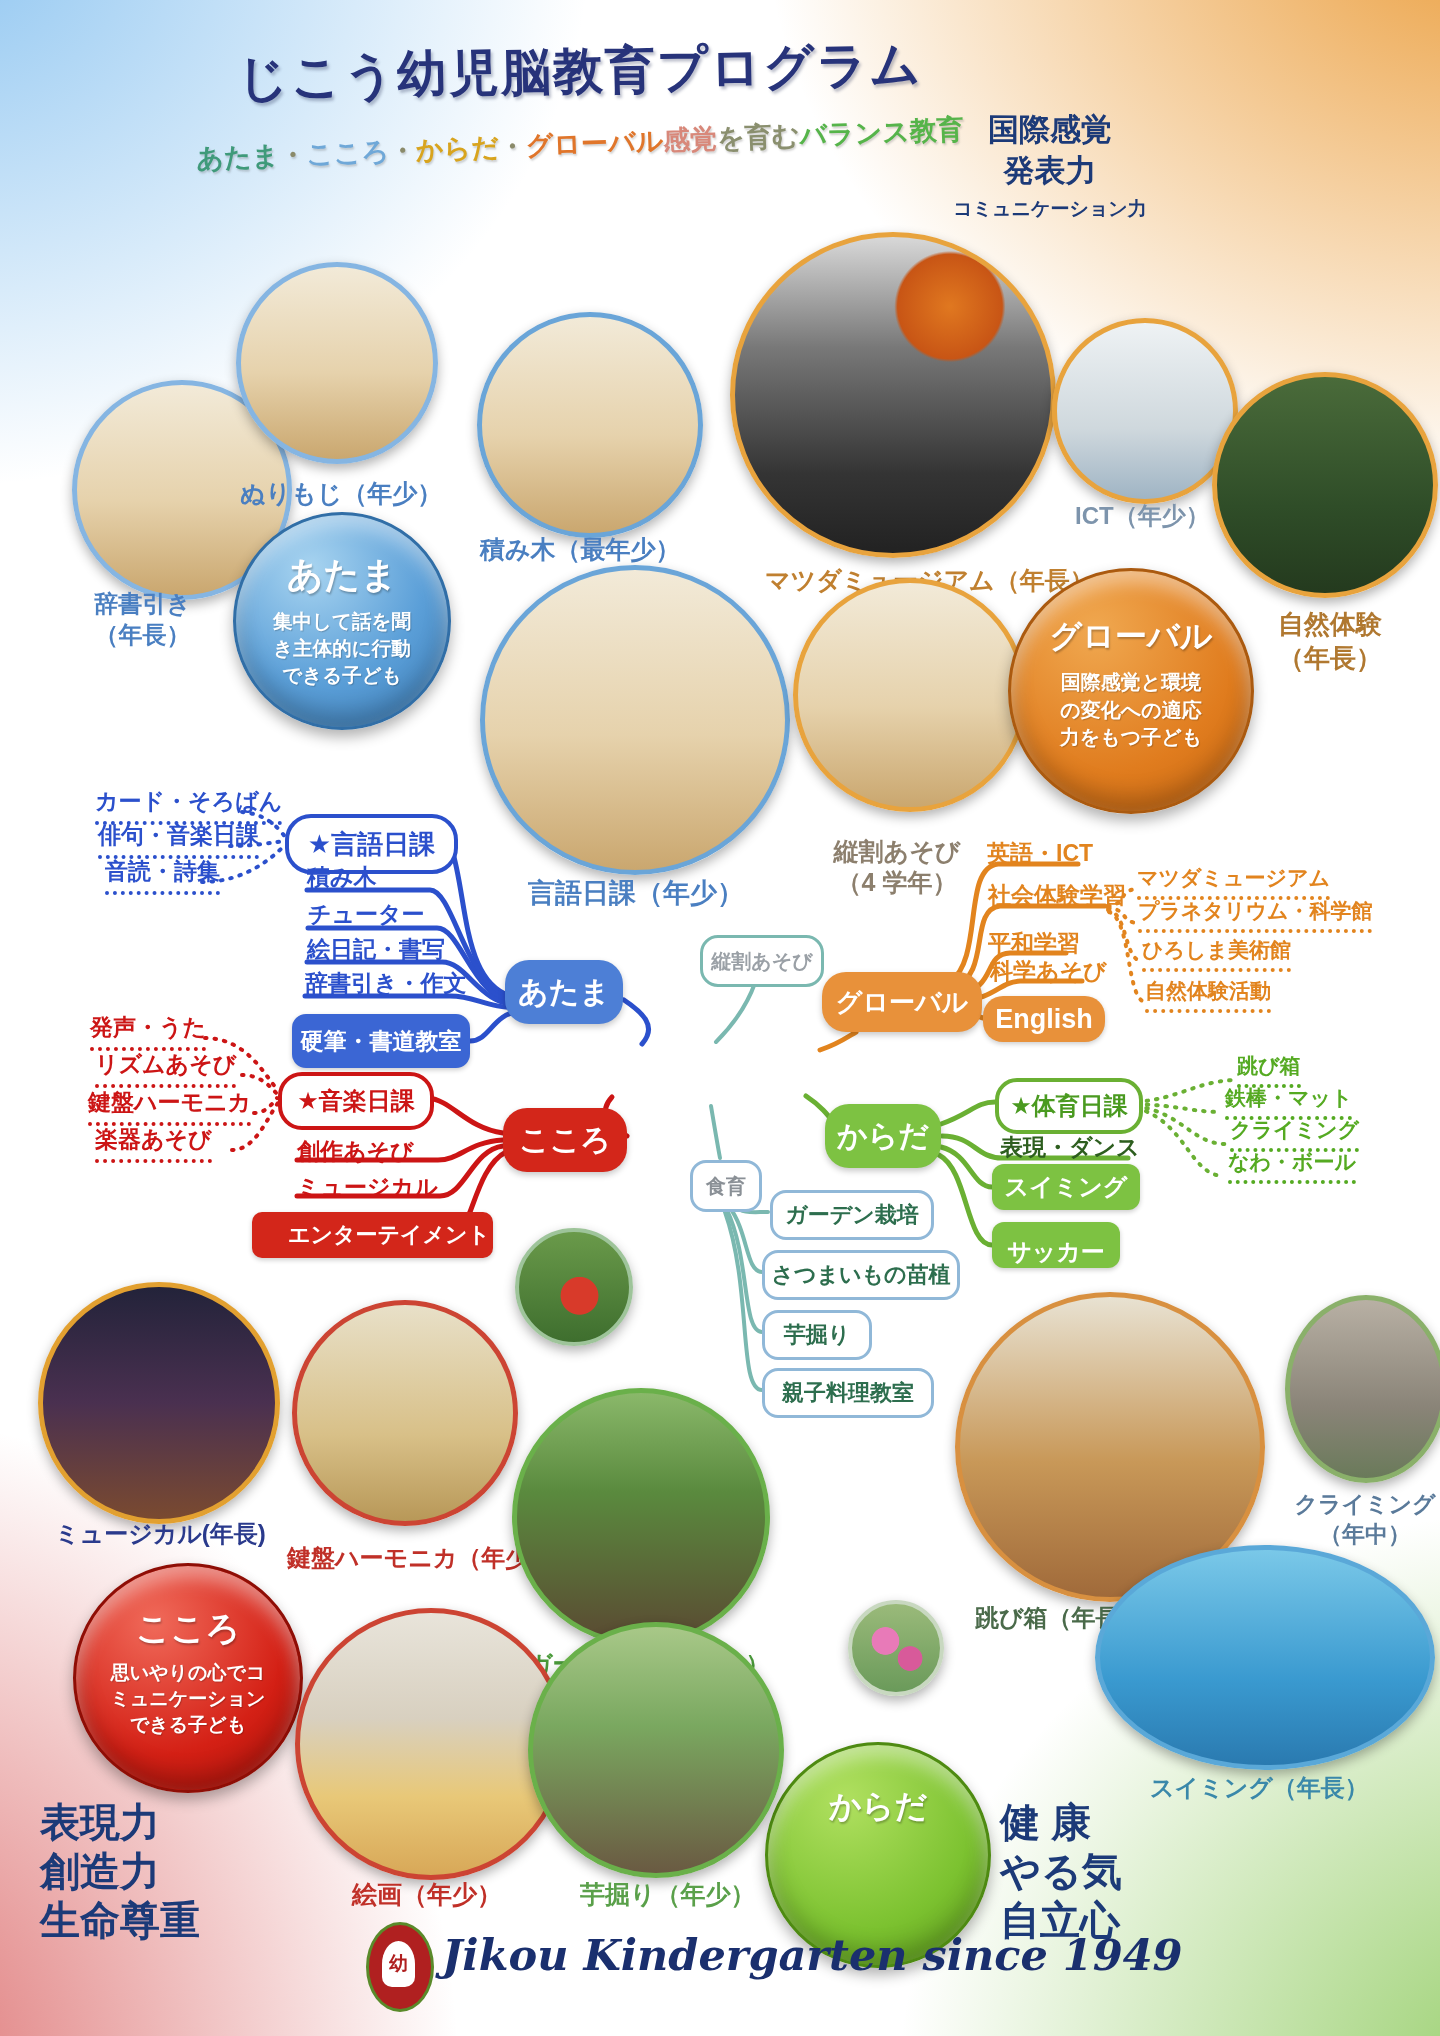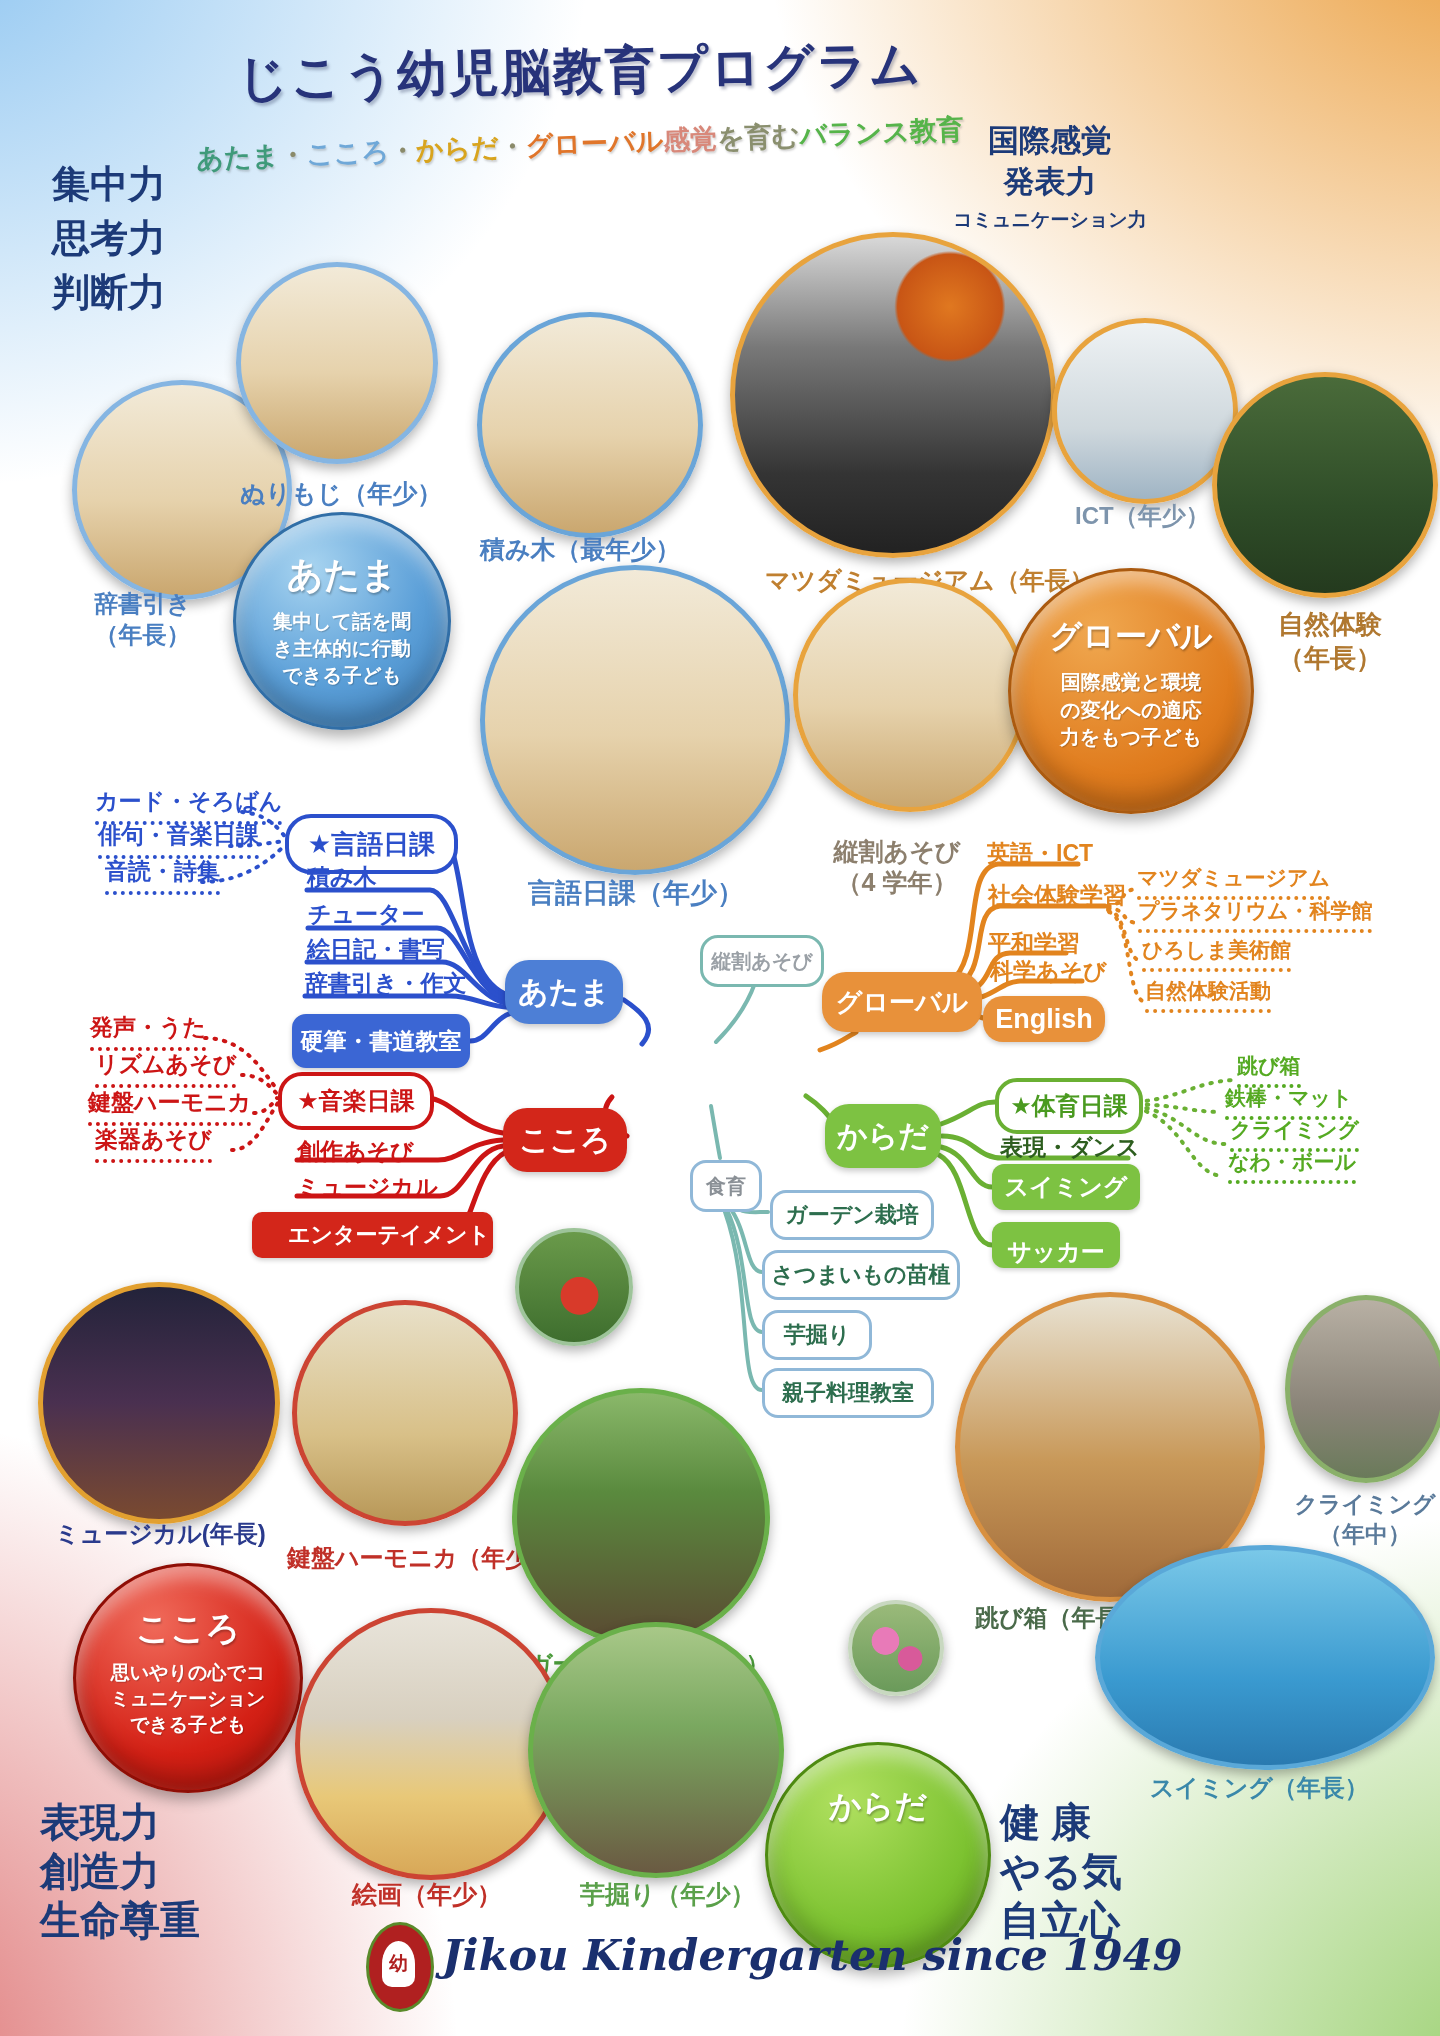--- a/index.html
+++ b/index.html
@@ -63,26 +63,21 @@
 </style>
 </head>
 <body>
 
 <div id="poster">
 
   <div class="main-title">じこう幼児脳教育プログラム</div>
   <div class="subtitle">
     <span style="color: rgb(63, 154, 122);">あたま</span><span style="color: rgb(138, 138, 106);">・</span><span style="color: rgb(111, 168, 216);">こころ</span><span style="color: rgb(138, 138, 106);">・</span><span style="color: rgb(216, 164, 30);">からだ</span><span style="color: rgb(138, 138, 106);">・</span><span style="color: rgb(224, 117, 42);">グローバル</span><span style="color: rgb(216, 136, 122);">感覚</span><span style="color: rgb(138, 143, 110);">を育む</span><span style="color: rgb(86, 180, 74);">バランス教育</span>
   </div>
-  <div class="corner" style="left:52px;top:158px;font-size:38px;line-height:1.42;">
-    <div>集中力</div>
-    <div>思考力</div>
-    <div>判断力</div>
-  </div>
-  <div class="corner" style="left:920px;top:121px;width:260px;text-align:center;font-family:Liberation Serif, serif;">
+  <div class="corner" style="left:920px;top:110px;width:260px;text-align:center;font-family:Liberation Serif, serif;">
     <div style="font-size:31px;line-height:1.32;">国際感覚</div>
     <div style="font-size:31px;line-height:1.32;">発表力</div>
     <div style="font-size:19px;margin-top:4px;">コミュニケーション力</div>
   </div>
 
   <div class="photo bg-class" style="left:72px;top:380px;width:210px;height:210px;border:5px solid #85b5e2;"></div>
   <div class="plabel pl2 lbl-blue" style="left:70px;top:588px;width:145px;font-size:24px;line-height:1.3;">
     <div>辞書引き</div>
       <div>（年長）</div>
   </div>

